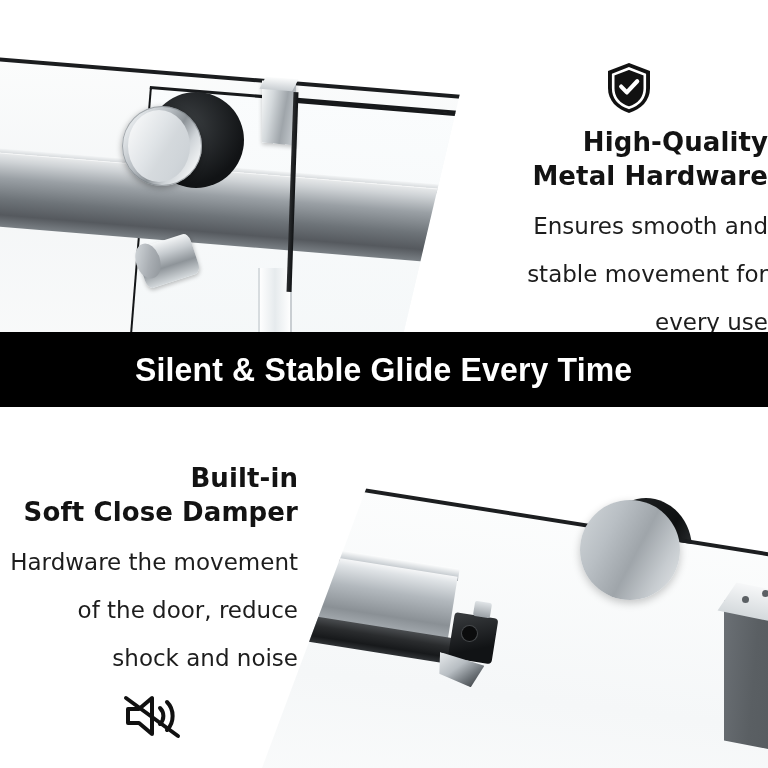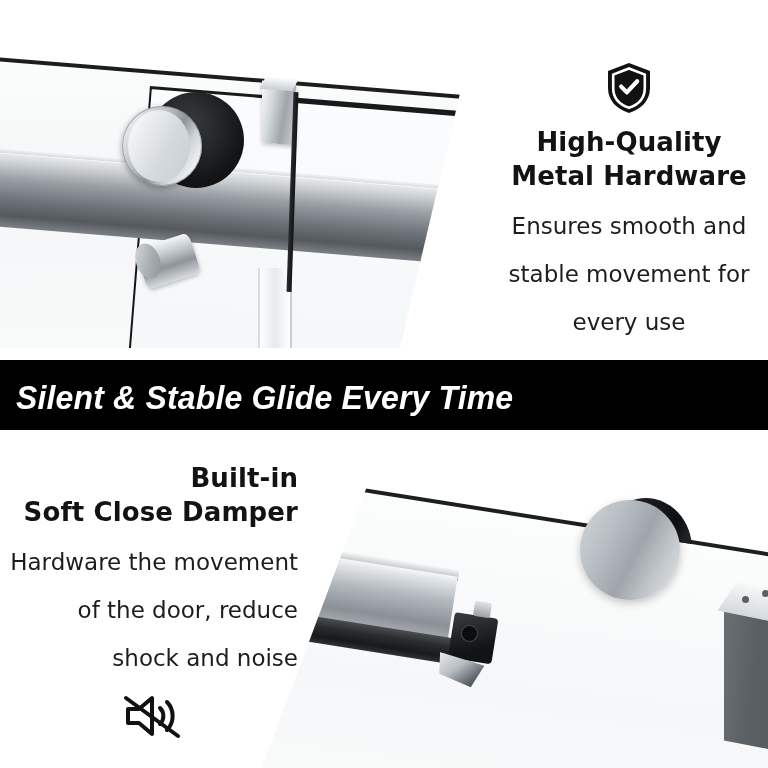--- a/index.html
+++ b/index.html
@@ -99,34 +99,34 @@
   }
   .vert-glass{
     position:absolute;left:258px;top:268px;width:30px;height:80px;
     background:linear-gradient(90deg,rgba(255,255,255,.9),rgba(226,231,234,.8),rgba(255,255,255,.9));
     border-left:2px solid #d7dcdf;border-right:2px solid #c9ced2;
   }
 
   
   .txt-top{
     position:absolute;left:490px;top:62px;width:278px;
-    text-align:center;color:#141414;
+    text-align:right;color:#141414;
   }
   .shield{display:block;margin:0 auto 12px auto;}
   .h-title{
     font-size:26px;font-weight:bold;line-height:1.30;letter-spacing:.1px;color:#131313;
   }
   .h-body{
     font-size:23px;font-weight:normal;line-height:1.36;color:#1d1d1d;margin-top:17px;
   }
 
   
   .banner{
-    position:absolute;left:0;top:360px;width:768px;height:75px;
-    background:#000;display:flex;align-items:center;font-style:italic;
+    position:absolute;left:0;top:332px;width:768px;height:75px;
+    background:#000;display:flex;align-items:center;justify-content:center;
   }
   .banner-text{
     color:#ffffff;font-size:34px;font-weight:bold;letter-spacing:.2px;
     font-family:"Liberation Sans", sans-serif;
     transform:scaleX(.94);
   }
 
   
   .panel-bot{position:absolute;left:0;top:430px;width:768px;height:338px;overflow:hidden;background:#fff;}
 

